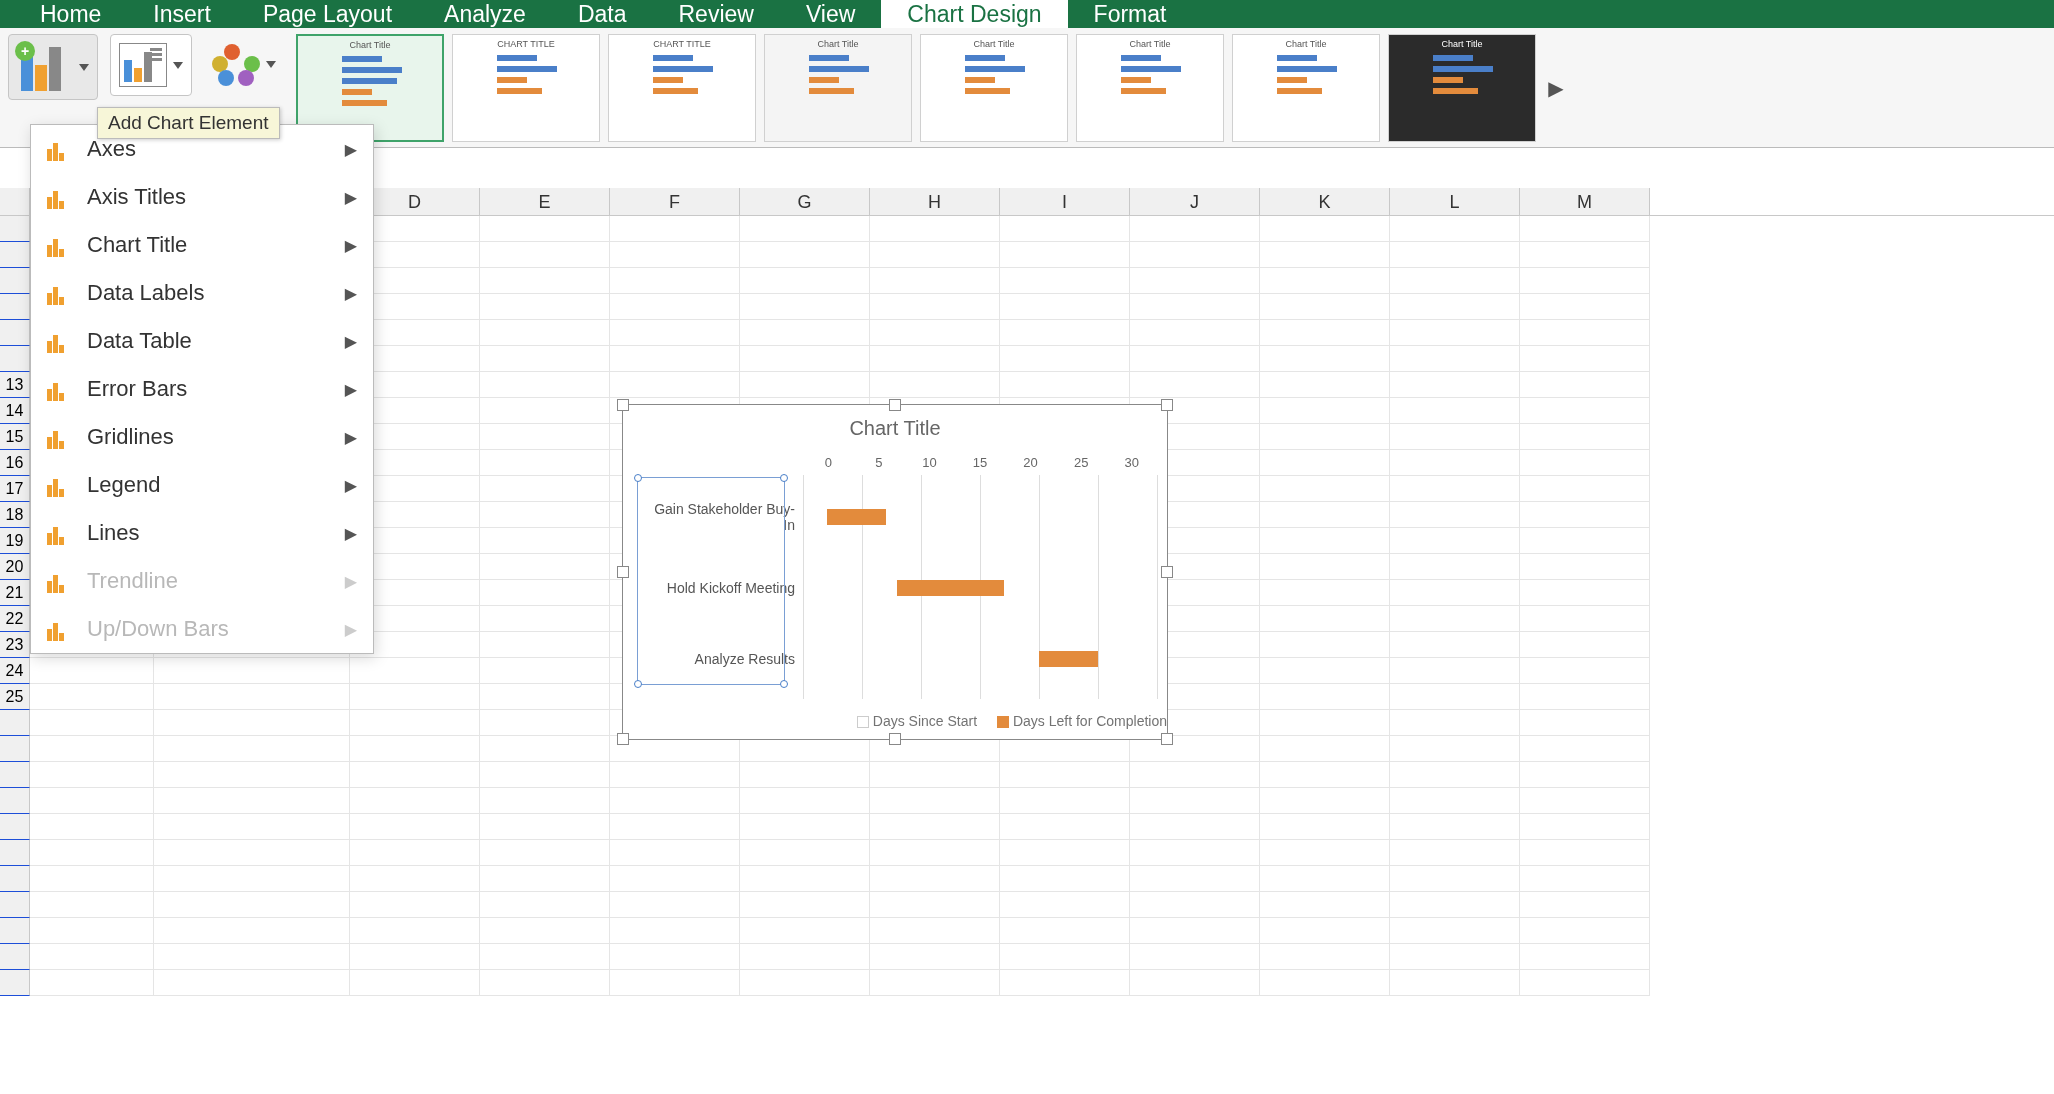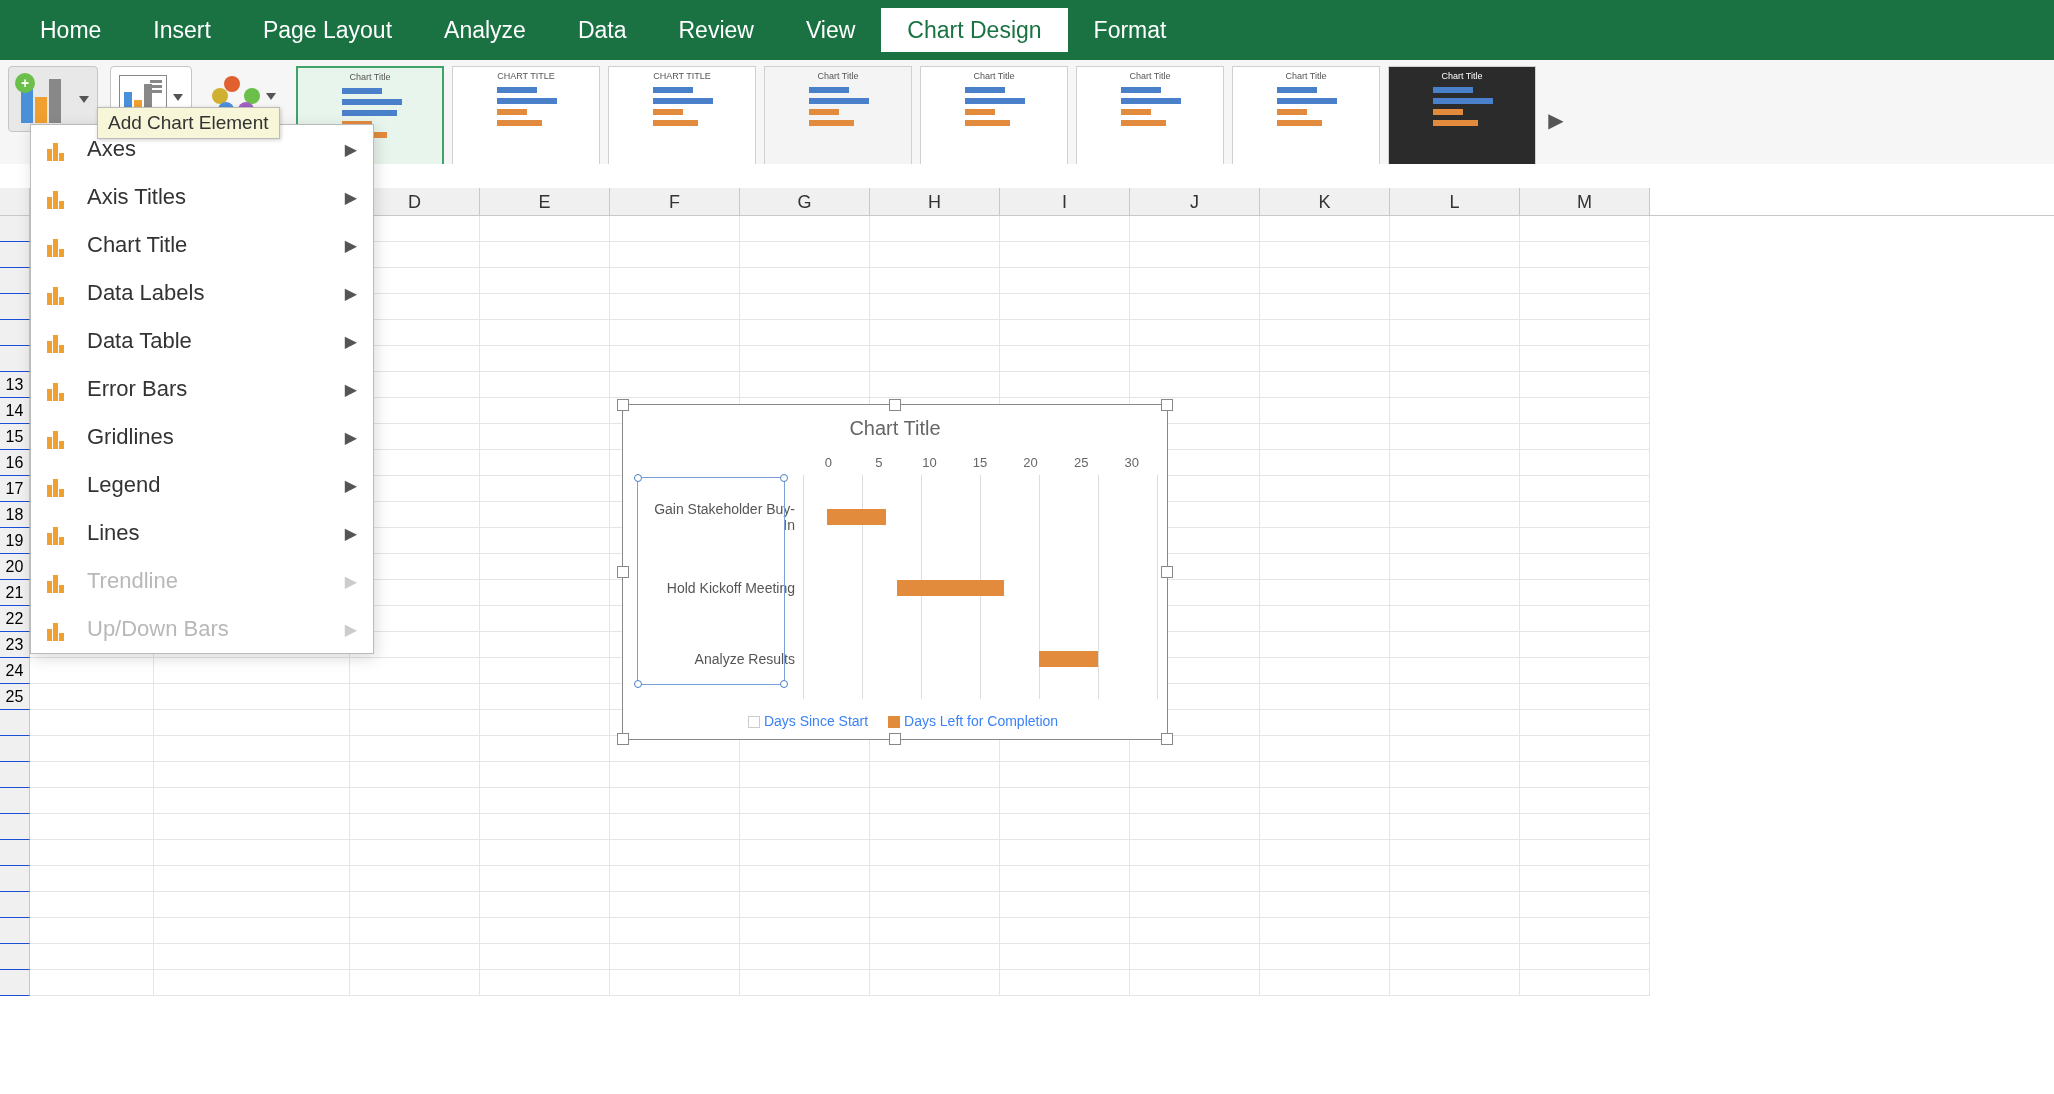--- a/index.html
+++ b/index.html
@@ -1,19 +1,19 @@
 <!DOCTYPE html>
 <html><head>
 <meta charset="utf-8">
 <style>
 * { box-sizing: border-box; margin: 0; padding: 0; font-family: -apple-system, BlinkMacSystemFont, "Segoe UI", Arial, sans-serif; }
 body { width: 2054px; height: 1094px; background: #fff; overflow: hidden; font-size: 18px; position: relative; }
 
 
-.ribbon-tabs { height: 60px; background: #1a7243; display: flex; align-items: center; padding: 0 14px; gap: 0; }
+.ribbon-tabs { height: 28px; background: #1a7243; display: flex; align-items: center; padding: 0 14px; gap: 0; }
 .ribbon-tab { color: #fff; padding: 0 26px; height: 44px; display: flex; align-items: center; font-size: 23px; font-weight: 500; cursor: pointer; }
 .ribbon-tab.active { background: #fff; color: #1a7243; }
 
 
 .ribbon-toolbar { height: 120px; background: #f6f6f6; border-bottom: 1px solid #bbb; display: flex; align-items: flex-start; padding: 6px 8px 0 8px; gap: 12px; position: relative; }
 .tool-btn { display: flex; align-items: center; gap: 4px; border: 1px solid #c5c5c5; background: #fff; border-radius: 4px; padding: 8px; cursor: pointer; }
 .tool-btn.dark { background: #e8e8e8; }
 .chev-down { width: 0; height: 0; border-left: 5px solid transparent; border-right: 5px solid transparent; border-top: 7px solid #555; margin-left: 2px; }
 
 
@@ -94,21 +94,21 @@
 .x-tick { flex:1; font-size:13px; text-align:center; color:#666; position:relative;}
 .grid-lines { position:absolute; top:20px; bottom:0; left:160px; right:0; }
 .gline { position:absolute; top:0; bottom:0; width:1px; background:#ddd; }
 .bars-area { position:absolute; top:26px; bottom:4px; left:0; right:0; display:flex; flex-direction:column; }
 .bar-row { flex:1; display:flex; align-items:center; }
 .bar-label { width:160px; text-align:right; font-size:14px; padding-right:8px; color:#555; }
 .bar-track { position:relative; flex:1; height:16px; }
 .bar-seg { position:absolute; top:0; height:100%; }
 .bar-seg.s1 { background:transparent; }
 .bar-seg.s2 { background:#e38b3c; }
-.chart-legend { position:absolute; bottom:10px; left:0; right:0; text-align:center; font-size:14px; color:#3b82f6; }
+.chart-legend { position:absolute; bottom:10px; left:0; right:0; text-align:right; font-size:14px; color:#737373; }
 .chart-legend .sw { display:inline-block; width:12px; height:12px; margin:0 4px 0 16px; vertical-align:middle; }
 </style>
 </head>
 <body>
 
 <div class="ribbon-tabs">
   <div class="ribbon-tab">Home</div>
   <div class="ribbon-tab">Insert</div>
   <div class="ribbon-tab">Page Layout</div>
   <div class="ribbon-tab">Analyze</div>

